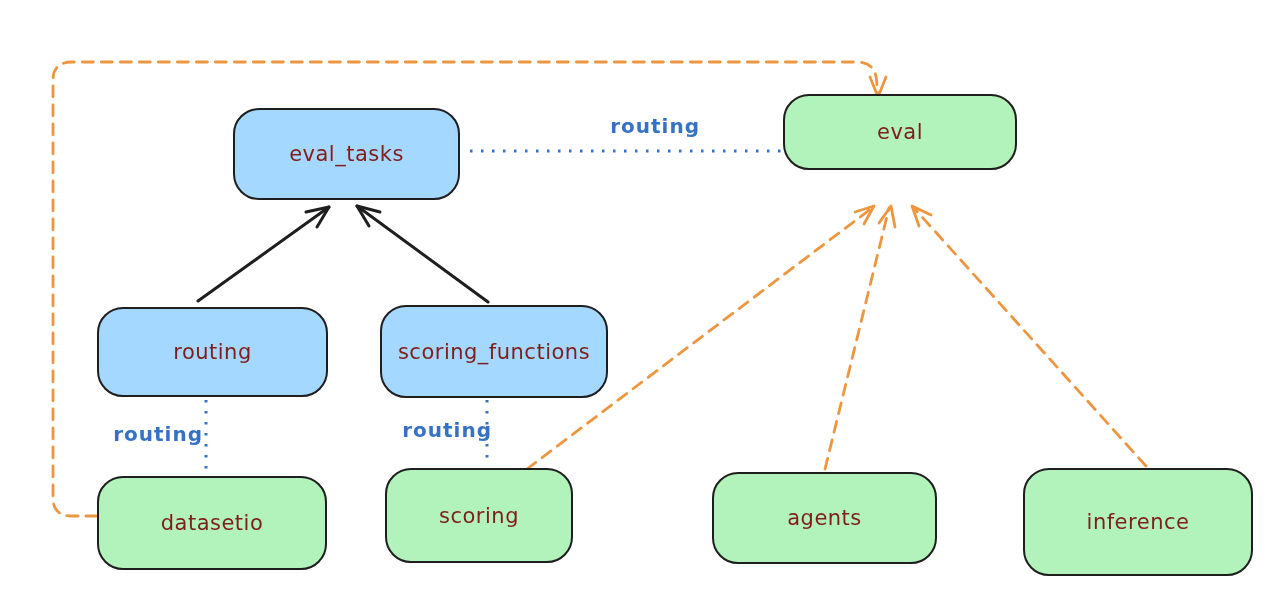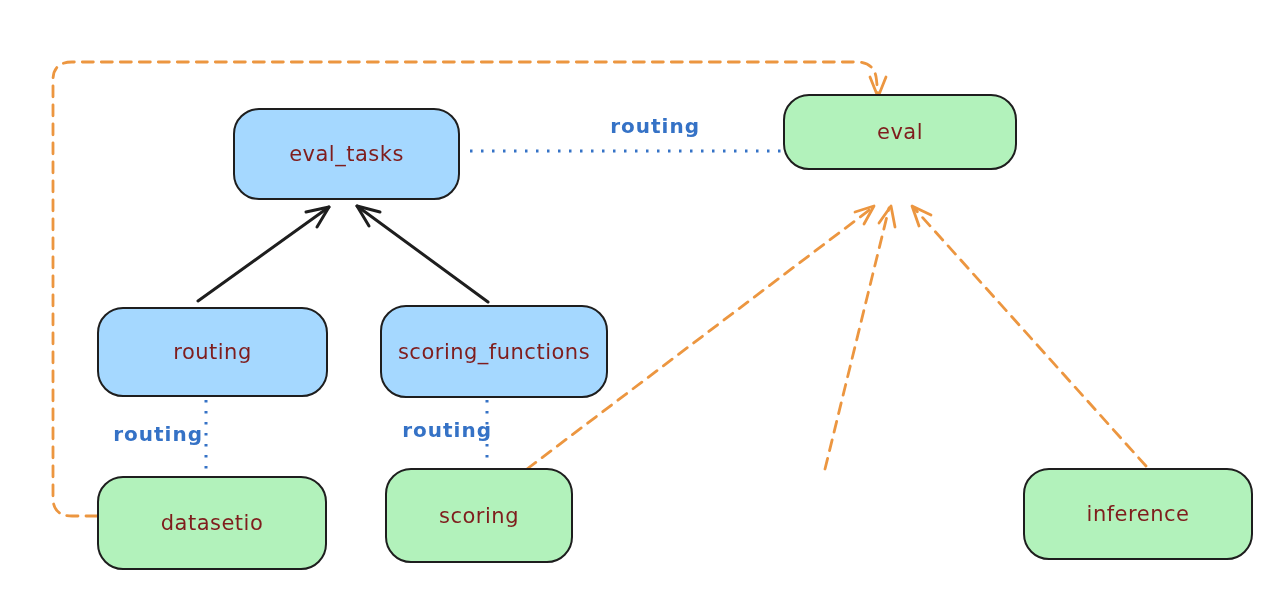--- a/index.html
+++ b/index.html
@@ -29,21 +29,21 @@
   }
   .node.blue{background:var(--blue-fill);}
   .node.green{background:var(--green-fill);}
   #n-eval-tasks{left:233px;top:108px;width:227px;height:92px;}
   #n-eval{left:783px;top:94px;width:234px;height:76px;text-align:center;}
   #n-datasets{left:97px;top:307px;width:231px;height:90px;}
   #n-scoring-functions{left:380px;top:305px;width:228px;height:93px;}
   #n-datasetio{left:97px;top:476px;width:230px;height:94px;}
   #n-scoring{left:385px;top:468px;width:188px;height:95px;}
   #n-agents{left:712px;top:472px;width:225px;height:92px;}
-  #n-inference{left:1023px;top:468px;width:230px;height:92px;text-align:right;}
+  #n-inference{left:1023px;top:468px;width:230px;height:108px;text-align:right;}
   .edge-label{
     position:absolute;font-weight:bold;font-size:20px;letter-spacing:1px;
     color:var(--routing-blue);text-align:right;
   }
   #l-routing-1{left:560px;top:114px;width:140px;}
   #l-routing-2{left:103px;top:422px;width:100px;}
   #l-routing-3{left:392px;top:418px;width:100px;}
 </style>
 </head>
 <body>
@@ -95,20 +95,23 @@
   </div>
   <div class="node green" id="n-datasetio">
     <span>datasetio</span>
   </div>
   <div class="node blue" id="n-scoring-functions">
     <span>scoring_functions</span>
   </div>
   <div class="node green" id="n-scoring">
     <span>scoring</span>
   </div>
+  <div class="node green" id="n-agents">
+    <span>agents</span>
+  </div>
   <div class="node green" id="n-inference">
     <span>inference</span>
   </div>
 
   <div class="edge-label" id="l-routing-1">routing</div>
   <div class="edge-label" id="l-routing-2">routing</div>
   <div class="edge-label" id="l-routing-3">routing</div>
 </div>
 
 </body></html>

